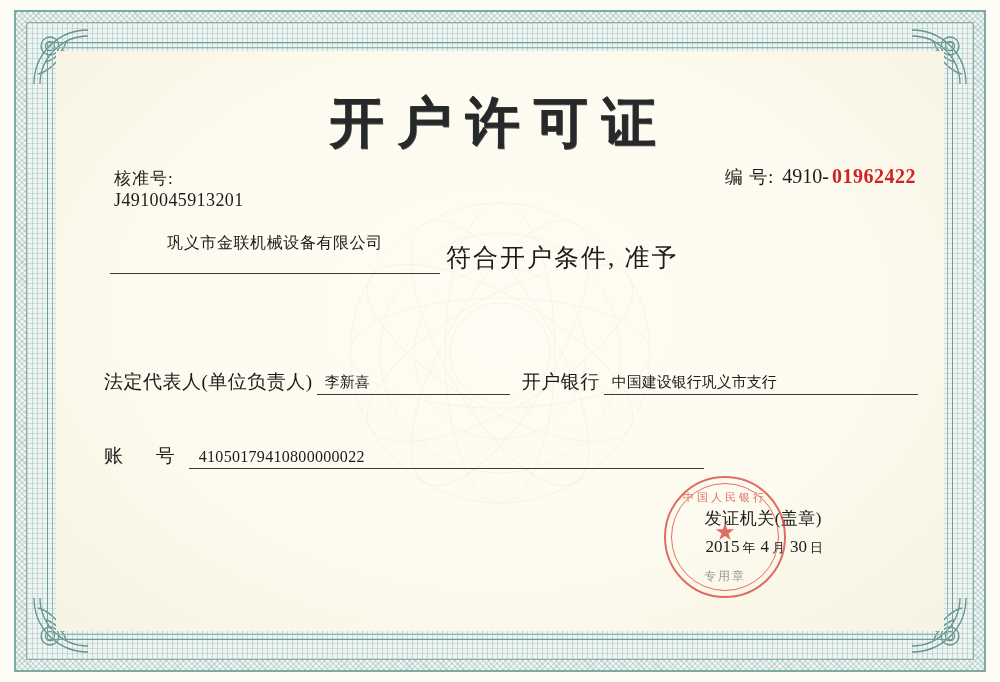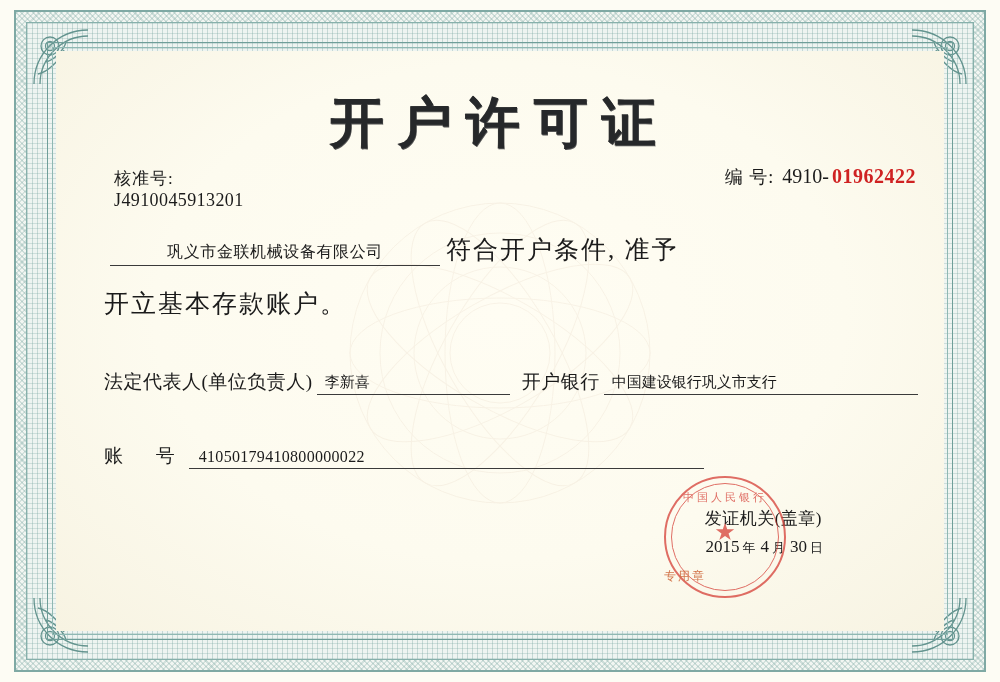--- a/index.html
+++ b/index.html
@@ -157,21 +157,21 @@
   }
   .para1 .lead { margin-left: 62px; }
   .para1 .company-slot {
     flex: 0 0 auto;
     width: 330px;
     margin: 0 6px;
     border-bottom: 1px solid #3a3a3a;
     text-align: center;
     font-size: 16px;
     letter-spacing: 0.6px;
-    padding-bottom: 2px;
+    padding-bottom: 19px;
     font-family: "Liberation Serif", serif;
   }
   .para1 .tail { }
 
   .para2 {
     position: absolute;
     left: 48px;
     top: 236px;
     font-size: 25px;
     letter-spacing: 2px;
@@ -286,22 +286,22 @@
     position: absolute;
     left: 0; right: 0; top: 14px;
     text-align: center;
     color: #d4372f;
     font-size: 11px;
     letter-spacing: 3px;
   }
   .seal .bottom-text {
     position: absolute;
     left: 0; right: 0; bottom: 13px;
-    text-align: left;
-    color: #c2410c;
+    text-align: center;
+    color: #737373;
     font-size: 12px;
     letter-spacing: 2px;
   }
 </style>
 </head>
 <body>
 
 <div class="page">
 
   <div class="border-outer"></div>
@@ -401,21 +401,20 @@
       <span class="lbl">编 号:</span>
       <span class="pfx">4910-</span>
       <span class="num">01962422</span>
     </div>
 
     <div class="para1">
       <span class="company-slot">巩义市金联机械设备有限公司</span>
       <span class="tail">符合开户条件, 准予</span>
     </div>
 
-    <div class="para2">开立基本存款账户。</div>
 
     <div class="row-legal">
       <span class="lbl">法定代表人(单位负责人)</span>
       <span class="slot-rep">李新喜</span>
       <span class="lbl2">开户银行</span>
       <span class="slot-bank">中国建设银行巩义市支行</span>
     </div>
 
     <div class="row-account">
       <span class="lbl">账 号</span>

